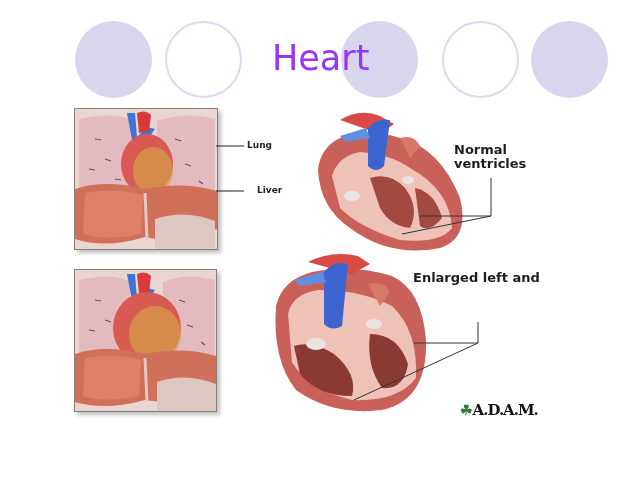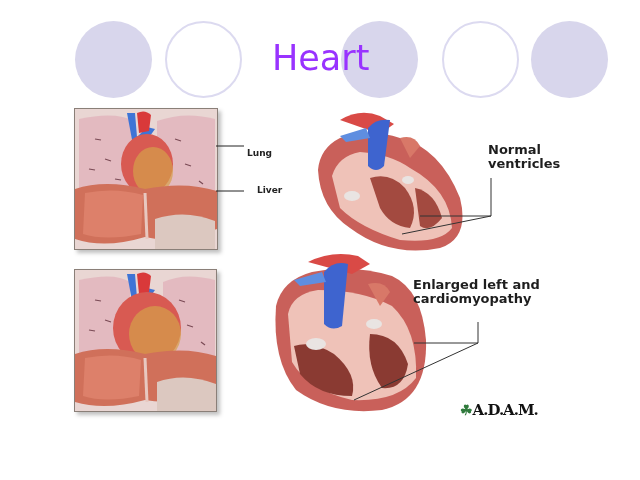--- a/index.html
+++ b/index.html
@@ -50,21 +50,21 @@
     <path d="M0 80 Q30 70 70 80 Q110 72 142 82 L142 120 Q100 135 70 128 Q30 140 0 130 Z" fill="#d0705a"></path>
     <path d="M10 84 Q40 78 68 86 L66 125 Q30 132 8 125 Z" fill="#dd806a"></path>
     <path d="M70 84 L72 130" stroke="#e8c8c0" stroke-width="3"></path>
     <path d="M80 110 Q110 100 140 112 L140 140 L80 140 Z" fill="#dcc8c0"></path>
   </svg>
 </div>
 <svg class="panel" style="left:216px;top:140px;" width="30" height="60">
   <line x1="0" y1="6" x2="28" y2="6" stroke="#222" stroke-width="1"></line>
   <line x1="0" y1="51" x2="28" y2="51" stroke="#222" stroke-width="1"></line>
 </svg>
-<div class="label lbl-small" style="left:247px;top:148px;">Lung</div>
+<div class="label lbl-small" style="left:247px;top:140px;">Lung</div>
 <div class="label lbl-small" style="left:247px;top:185px;margin-left:10px;">Liver</div>
 
 <div class="photo" style="left:74px;top:269px;width:141px;height:141px;">
   <svg width="141" height="141" viewBox="0 0 141 141">
     <rect width="141" height="141" fill="#e9d6d3"></rect>
     <path d="M4 10 Q40 2 55 12 L55 85 Q30 95 4 90 Z" fill="#e3bac0"></path>
     <path d="M88 12 Q110 2 140 10 L140 95 Q110 95 88 85 Z" fill="#e3bac0"></path>
     <g stroke="#7a4a55" stroke-width="1.2">
       <line x1="20" y1="30" x2="26" y2="31"></line>
         <line x1="30" y1="50" x2="36" y2="52"></line>
@@ -94,21 +94,21 @@
   <path d="M60 30 L36 34 L30 28 L56 20 Z" fill="#5f8ee0"></path>
   <path d="M90 30 Q104 26 110 38 L100 50 Z" fill="#d87868"></path>
   <g fill="#e9e4e2">
       <ellipse cx="42" cy="88" rx="8" ry="5"></ellipse>
       <ellipse cx="98" cy="72" rx="6" ry="4"></ellipse>
     </g>
   <line x1="110" y1="108" x2="181" y2="108" stroke="#333" stroke-width="1"></line>
   <line x1="92" y1="126" x2="181" y2="108" stroke="#333" stroke-width="1"></line>
   <line x1="181" y1="70" x2="181" y2="108" stroke="#333" stroke-width="1"></line>
 </svg>
-<div class="label lbl-med" style="left:454px;top:143px;margin-left:34px;">
+<div class="label lbl-med" style="left:454px;top:143px;">
   <div>Normal</div>
   <div>ventricles</div>
 </div>
 
 <svg class="panel" style="left:272px;top:250px;" width="210" height="168" viewBox="0 0 210 168">
   <path d="M4 56 Q10 30 40 22 Q80 14 120 26 Q150 40 154 90 Q156 150 110 160 Q60 166 24 140 Q0 110 4 56 Z" fill="#c9605a"></path>
   <path d="M16 64 Q20 44 46 40 Q90 40 120 56 Q146 80 144 128 Q126 152 80 150 Q36 140 20 112 Z" fill="#efc2b8"></path>
   <path d="M22 96 Q40 90 62 104 Q86 124 80 146 Q46 146 28 124 Z" fill="#8a3a32"></path>
   <path d="M98 84 Q126 84 136 114 Q132 140 110 138 Q94 116 98 84 Z" fill="#8a3a32"></path>
   <path d="M36 12 Q60 0 86 6 L98 14 L80 24 Z" fill="#d94a46"></path>
@@ -116,20 +116,19 @@
   <path d="M54 32 L28 36 L22 30 L50 22 Z" fill="#5f8ee0"></path>
   <path d="M96 34 Q112 30 118 42 L108 56 Z" fill="#d87868"></path>
   <g fill="#e9e4e2">
       <ellipse cx="44" cy="94" rx="10" ry="6"></ellipse>
       <ellipse cx="102" cy="74" rx="8" ry="5"></ellipse>
     </g>
   <line x1="142" y1="93" x2="206" y2="93" stroke="#333" stroke-width="1"></line>
   <line x1="82" y1="150" x2="206" y2="93" stroke="#333" stroke-width="1"></line>
   <line x1="206" y1="72" x2="206" y2="93" stroke="#333" stroke-width="1"></line>
 </svg>
-<div class="label lbl-med" style="left:413px;top:278px;">
+<div class="label lbl-med" style="left:413px;top:271px;">
   <div>Enlarged left and</div>
-  <div>cardiomyopathy</div>
 </div>
 
 <div class="logo" style="left:460px;top:401px;font-weight:bold;">
   <span class="leaf">☘</span><span>A.D.A.M.</span>
 </div>
 
 </body></html>

